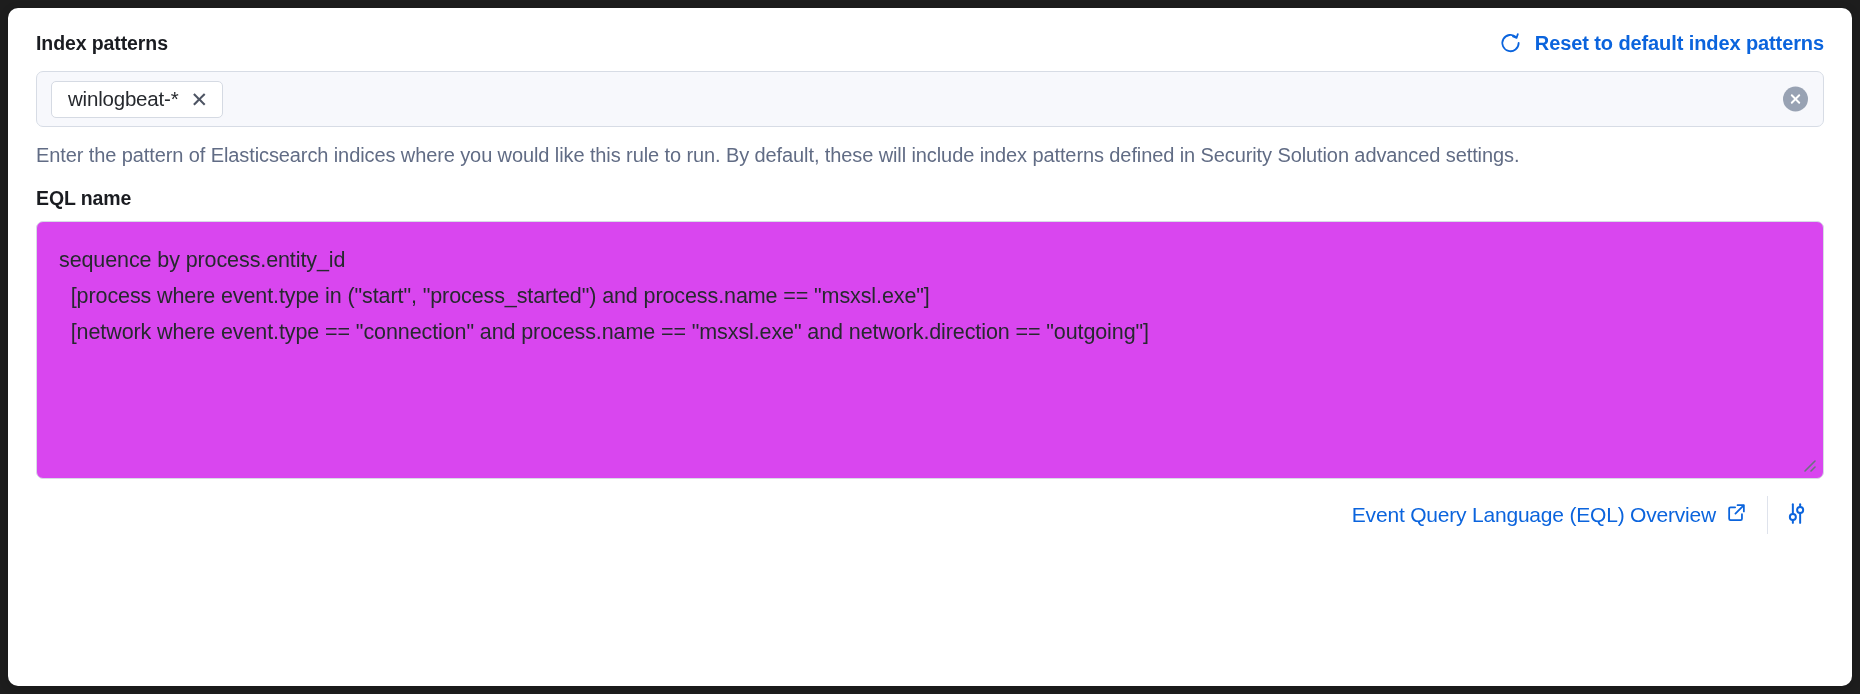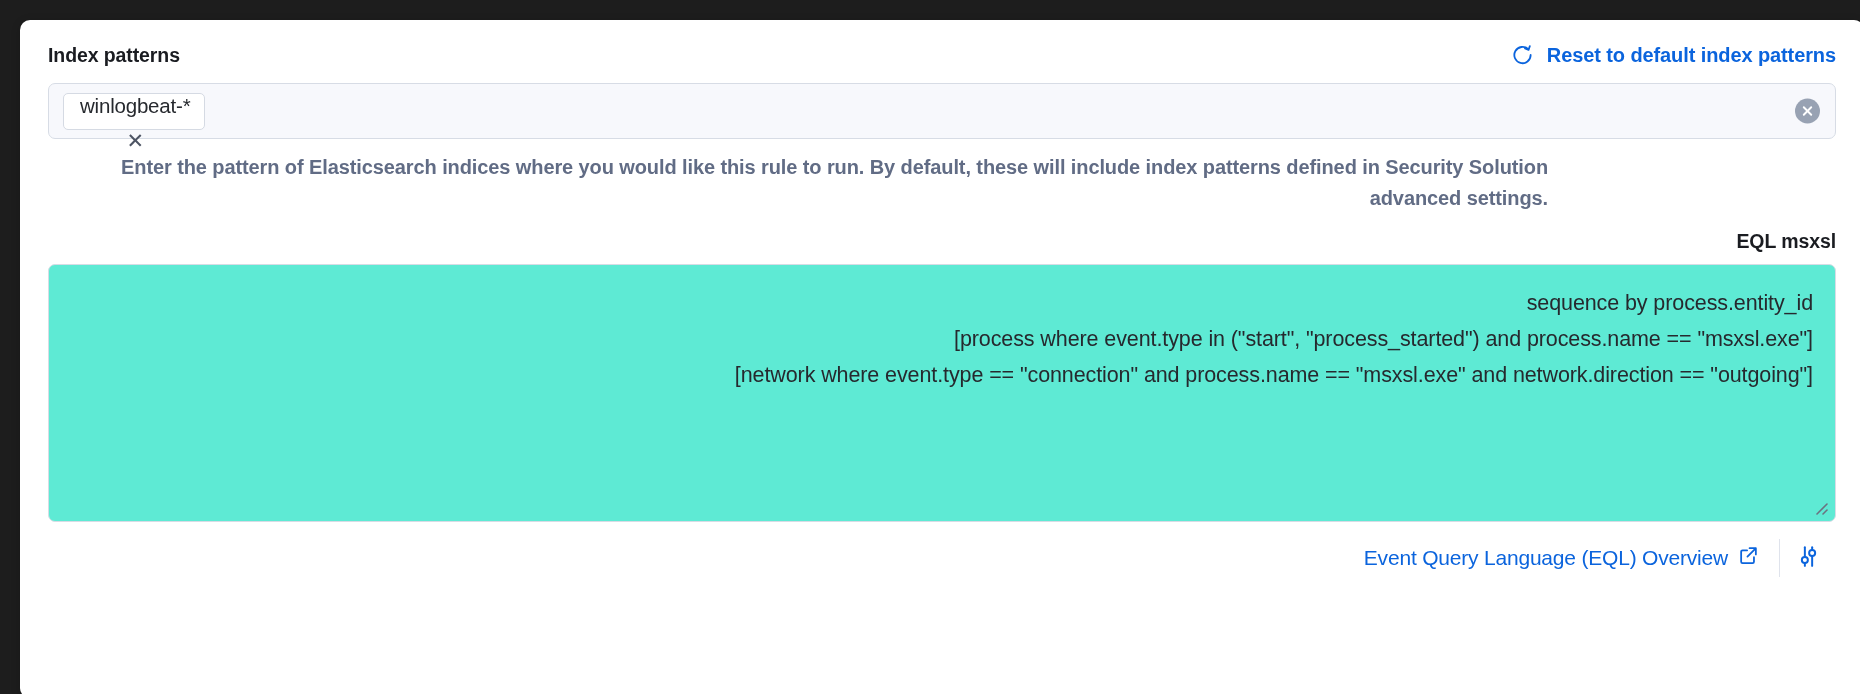--- a/index.html
+++ b/index.html
@@ -7,22 +7,21 @@
     margin: 0; padding: 0;
     width: 1860px; height: 694px;
     background: #1a1a1a;
     font-family: "Liberation Sans", sans-serif;
     overflow: hidden;
   }
   #frame {
     position: relative;
     width: 1860px; height: 694px;
     background: #1d1d1d;
-    padding: 20px;
-    text-align: right;
+    padding: 8px;
   }
   #panel {
     position: relative;
     width: 1844px; height: 678px;
     background: #ffffff;
     border-radius: 10px;
     box-shadow: 0 2px 10px rgba(0,0,0,0.18);
     padding: 18px 28px 0 28px;
     overflow: hidden;
   }
@@ -71,21 +70,20 @@
     gap: 12px;
     height: 37px;
     padding: 0 14px 0 16px;
     background: #ffffff;
     border: 1px solid #d5dae3;
     border-radius: 5px;
     font-size: 20.5px;
     color: #26292e;
     cursor: pointer;
     letter-spacing: -0.2px;
-    flex-direction: column;
   }
   .pill-x {
     color: #4d5463;
     font-size: 21px;
     line-height: 1;
     font-weight: 300;
     cursor: pointer;
   }
   .combo-clear {
     position: absolute;
@@ -102,29 +100,28 @@
   }
 
   
   .help-text {
     margin-top: 13px;
     font-size: 20px;
     line-height: 31px;
     color: #616c85;
     max-width: 1500px;
     letter-spacing: -0.1px;
-    font-weight: bold;
   }
 
   
   .eql-label-wrap { margin-top: 16px; }
   .eql-box {
     margin-top: 11px;
     height: 258px;
-    background: #5eead4;
+    background: #d946ef;
     border: 1px solid #d7dce5;
     border-radius: 7px;
     position: relative;
     padding: 20px 22px;
     overflow: hidden;
   }
   .eql-code {
     margin: 0;
     font-family: "Liberation Sans", sans-serif;
     font-size: 21.5px;
@@ -203,21 +200,21 @@
         <svg width="13" height="13" viewBox="0 0 14 14" fill="none" stroke="#ffffff" stroke-width="2.1" stroke-linecap="round">
           <line x1="3" y1="3" x2="11" y2="11"></line>
           <line x1="11" y1="3" x2="3" y2="11"></line>
         </svg>
       </span>
     </div>
 
     <div class="help-text">Enter the pattern of Elasticsearch indices where you would like this rule to run. By default, these will include index patterns defined in Security Solution advanced settings.</div>
 
     <div class="eql-label-wrap">
-      <div class="field-label">EQL msxsl</div>
+      <div class="field-label">EQL name</div>
     </div>
 
     <div class="eql-box">
       <pre class="eql-code">sequence by process.entity_id
   [process where event.type in ("start", "process_started") and process.name == "msxsl.exe"]
   [network where event.type == "connection" and process.name == "msxsl.exe" and network.direction == "outgoing"]</pre>
       <span class="resize-grip">
         <svg width="20" height="20" viewBox="0 0 20 20" fill="none" stroke="#6b7280" stroke-width="1.6" stroke-linecap="round">
           <line x1="17" y1="7" x2="7" y2="17"></line>
           <line x1="17" y1="13" x2="13" y2="17"></line>

